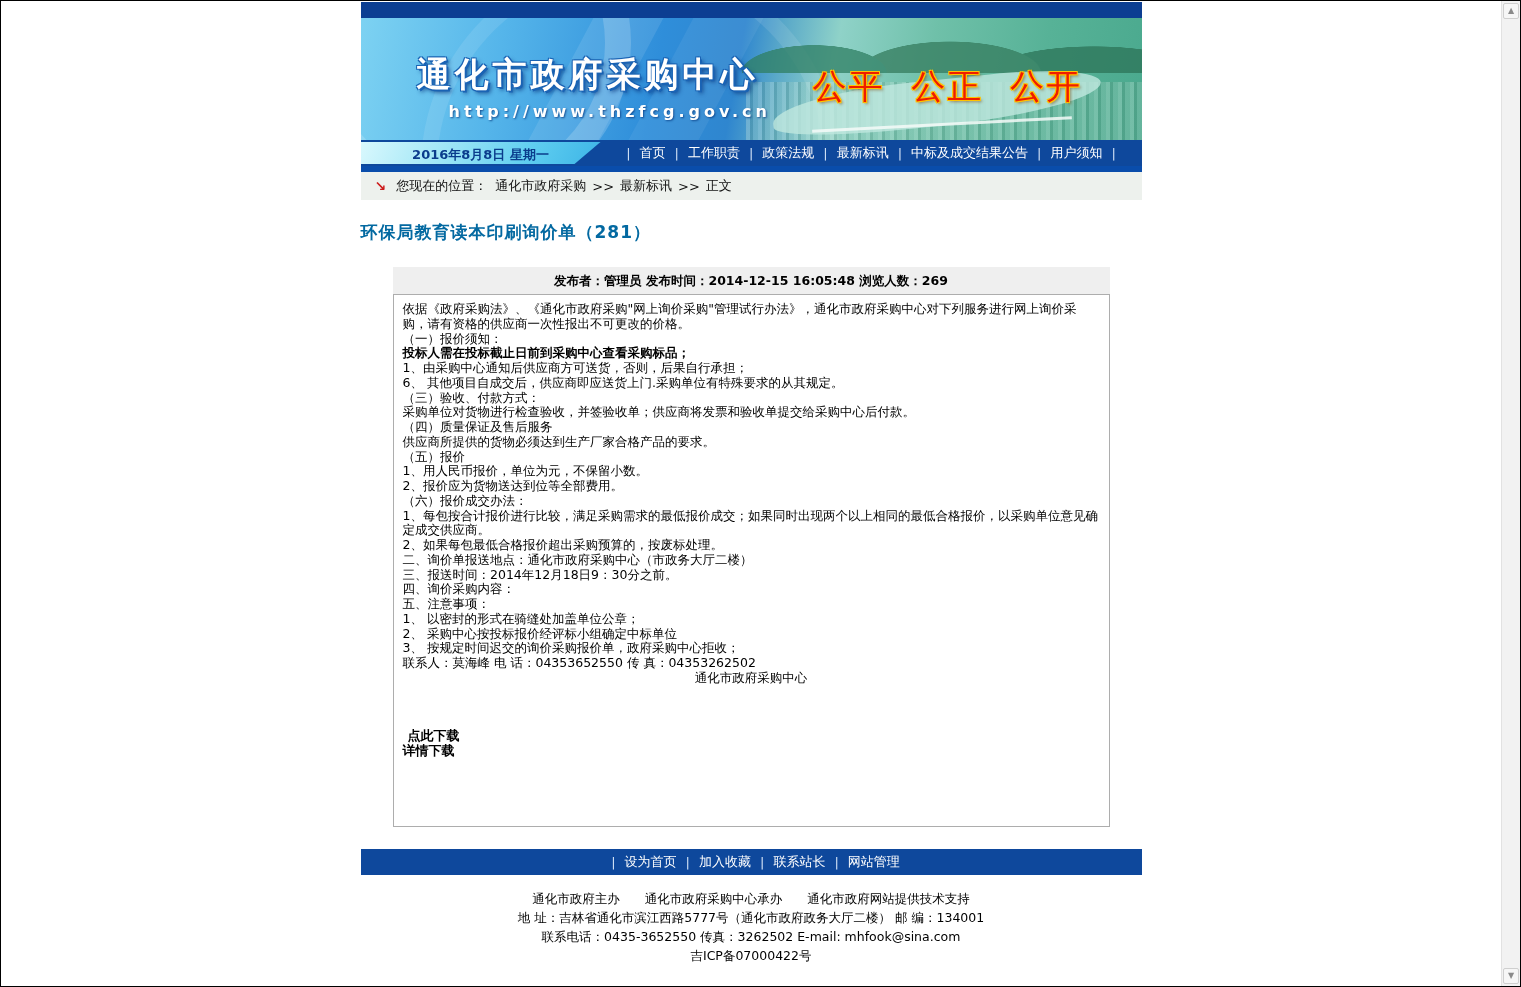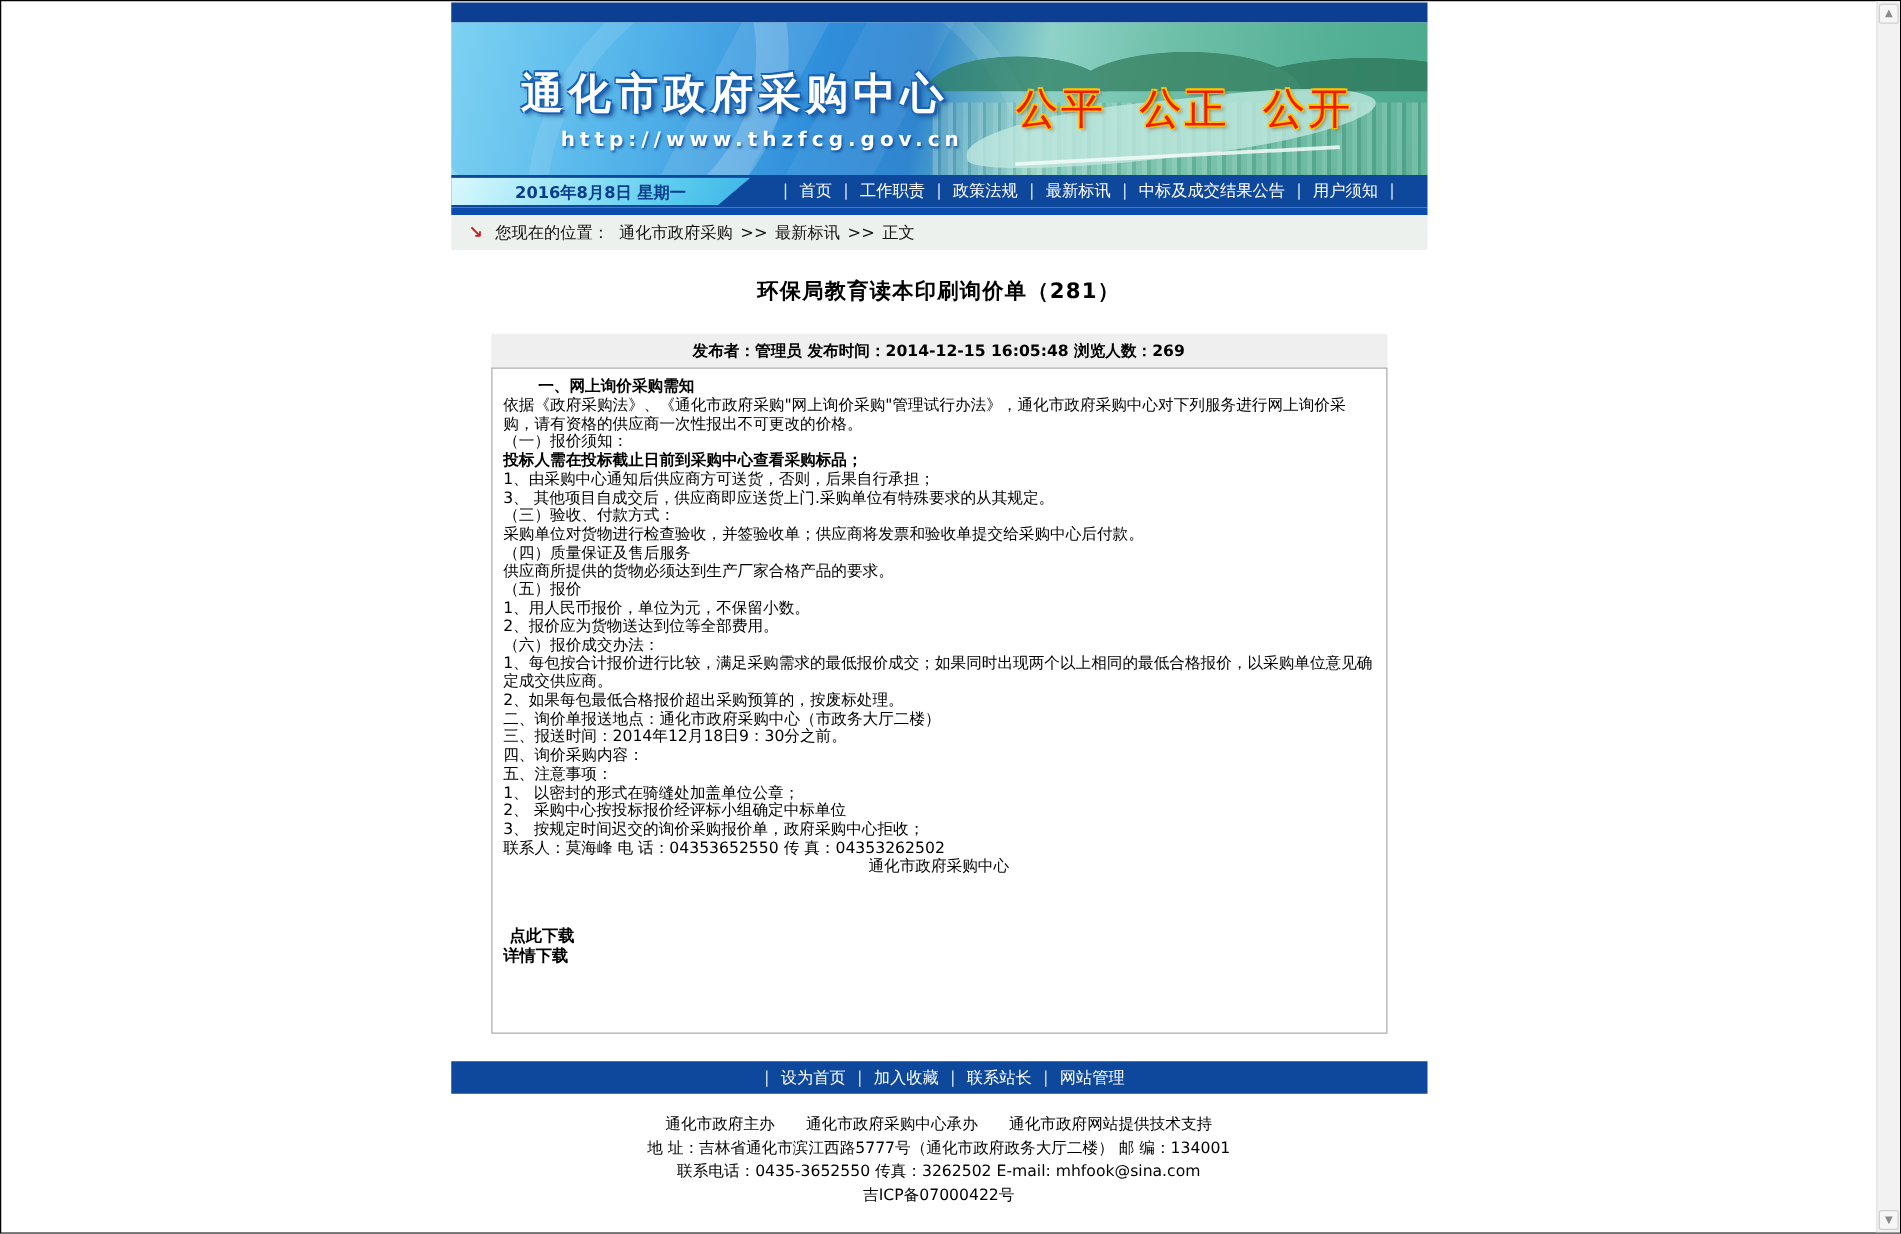--- a/index.html
+++ b/index.html
@@ -50,21 +50,21 @@
   .menu .nav-item { cursor:pointer; }
   .navstrip { height:6px; background:#0a4dab; }
 
   
   .breadcrumb { height:28px; background:#edf1ed; display:flex; align-items:center; font-size:13px; color:#111; }
   .crumb-arrow { color:#cc1b1b; font-weight:bold; font-size:14px; margin:0 10px 0 14px; }
   .breadcrumb .sep { margin:0 6px; }
   .breadcrumb .crumb-link { cursor:pointer; }
 
   
-  .article-title { margin-top:21px; text-align:center; font-size:17px; font-weight:bold; color:#000000; letter-spacing:1px; }
+  .article-title { margin-top:21px; font-size:17px; font-weight:bold; color:#0369a1; letter-spacing:1px; }
   .meta-bar { width:717px; margin:23px auto 0; background:#efefef; height:27px; line-height:27px; text-align:center; font-size:12.5px; font-weight:bold; color:#000; }
   .content-box { width:717px; margin:0 auto; height:533px; border:1px solid #adadad; padding:7px 9px; font-size:12.5px; line-height:1.18; color:#000; overflow:hidden; }
   .ln { min-height:14px; }
   .ln.bold { font-weight:bold; }
   .ln.indent { padding-left:28px; }
   .ln.center { text-align:center; }
   .downloads { margin-top:42px; }
   .dl-link { font-weight:bold; font-size:13px; cursor:pointer; }
   .dl-link.pad { padding-left:5px; }
 
@@ -134,26 +134,25 @@
             <span>正文</span>
           </span>
       </div>
 
       <div class="article-title">环保局教育读本印刷询价单（281）</div>
 
       <div class="meta-bar">发布者：管理员 发布时间：2014-12-15 16:05:48 浏览人数：269</div>
 
       <div class="content-box">
         <div id="body-lines">
-            <div class="ln bold indent">一、网上询价采购需知</div>
             <div class="ln">依据《政府采购法》、《通化市政府采购"网上询价采购"管理试行办法》，通化市政府采购中心对下列服务进行网上询价采购，请有资格的供应商一次性报出不可更改的价格。</div>
             <div class="ln">（一）报价须知：</div>
             <div class="ln bold">投标人需在投标截止日前到采购中心查看采购标品；</div>
             <div class="ln">1、由采购中心通知后供应商方可送货，否则，后果自行承担；</div>
-            <div class="ln">3、 其他项目自成交后，供应商即应送货上门.采购单位有特殊要求的从其规定。</div>
+            <div class="ln">6、 其他项目自成交后，供应商即应送货上门.采购单位有特殊要求的从其规定。</div>
             <div class="ln">（三）验收、付款方式：</div>
             <div class="ln">采购单位对货物进行检查验收，并签验收单；供应商将发票和验收单提交给采购中心后付款。</div>
             <div class="ln">（四）质量保证及售后服务</div>
             <div class="ln">供应商所提供的货物必须达到生产厂家合格产品的要求。</div>
             <div class="ln">（五）报价</div>
             <div class="ln">1、用人民币报价，单位为元，不保留小数。</div>
             <div class="ln">2、报价应为货物送达到位等全部费用。</div>
             <div class="ln">（六）报价成交办法：</div>
             <div class="ln">1、每包按合计报价进行比较，满足采购需求的最低报价成交；如果同时出现两个以上相同的最低合格报价，以采购单位意见确定成交供应商。</div>
             <div class="ln">2、如果每包最低合格报价超出采购预算的，按废标处理。</div>

